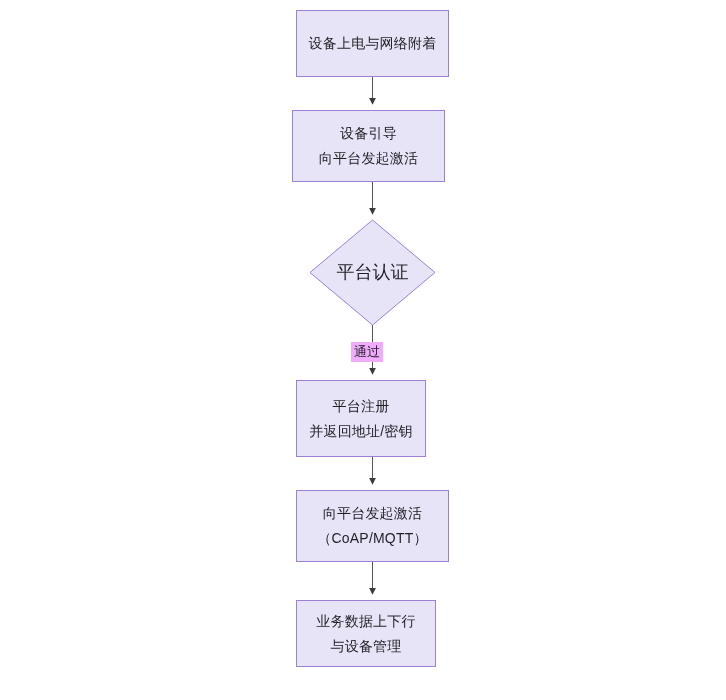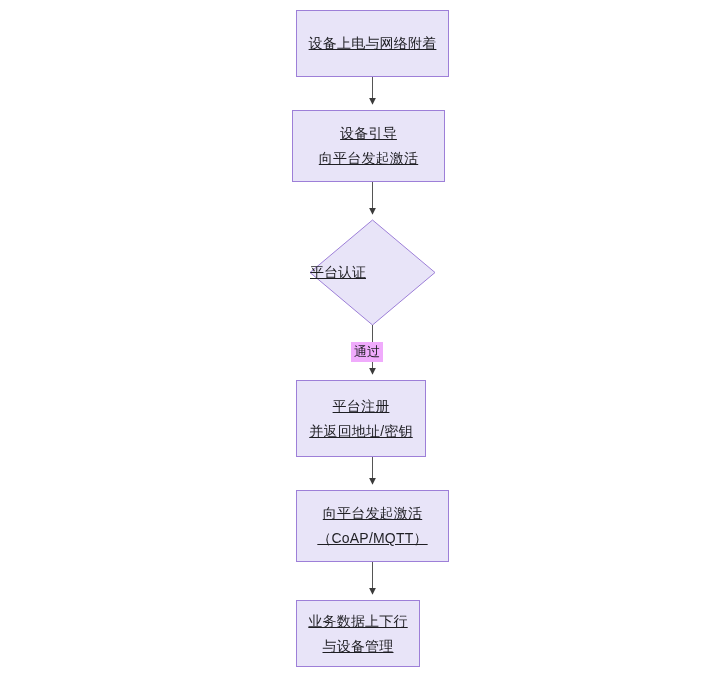--- a/index.html
+++ b/index.html
@@ -37,28 +37,28 @@
     line-height: 25px;
     letter-spacing: 0.2px;
     white-space: nowrap;
   }
   .node.process {
     background: #e8e4f8;
     border: 1px solid #9d7fd8;
   }
   .node-line {
     display: block;
-    text-decoration: underline;
   }
   .diamond-label {
     position: absolute;
     display: flex;
     align-items: center;
+    justify-content: center;
     color: #1f1f24;
-    font-size: 14px;
+    font-size: 18px;
     line-height: 25px;
     white-space: nowrap;
     pointer-events: none;
   }
   .edge-label {
     position: absolute;
     background: #f0abfc;
     color: #1f1f24;
     font-size: 13px;
     line-height: 18px;
@@ -106,18 +106,18 @@
   <div class="node process" style="left:296px; top:380px; width:130px; height:77px;">
     <span class="node-line">平台注册</span>
     <span class="node-line">并返回地址/密钥</span>
   </div>
 
   <div class="node process" style="left:296px; top:490px; width:153px; height:72px;">
     <span class="node-line">向平台发起激活</span>
     <span class="node-line">（CoAP/MQTT）</span>
   </div>
 
-  <div class="node process" style="left:296px; top:600px; width:124px; height:67px;">
+  <div class="node process" style="left:296px; top:600px; width:140px; height:67px;">
     <span class="node-line">业务数据上下行</span>
     <span class="node-line">与设备管理</span>
   </div>
 
 </div>
 
 </body></html>

